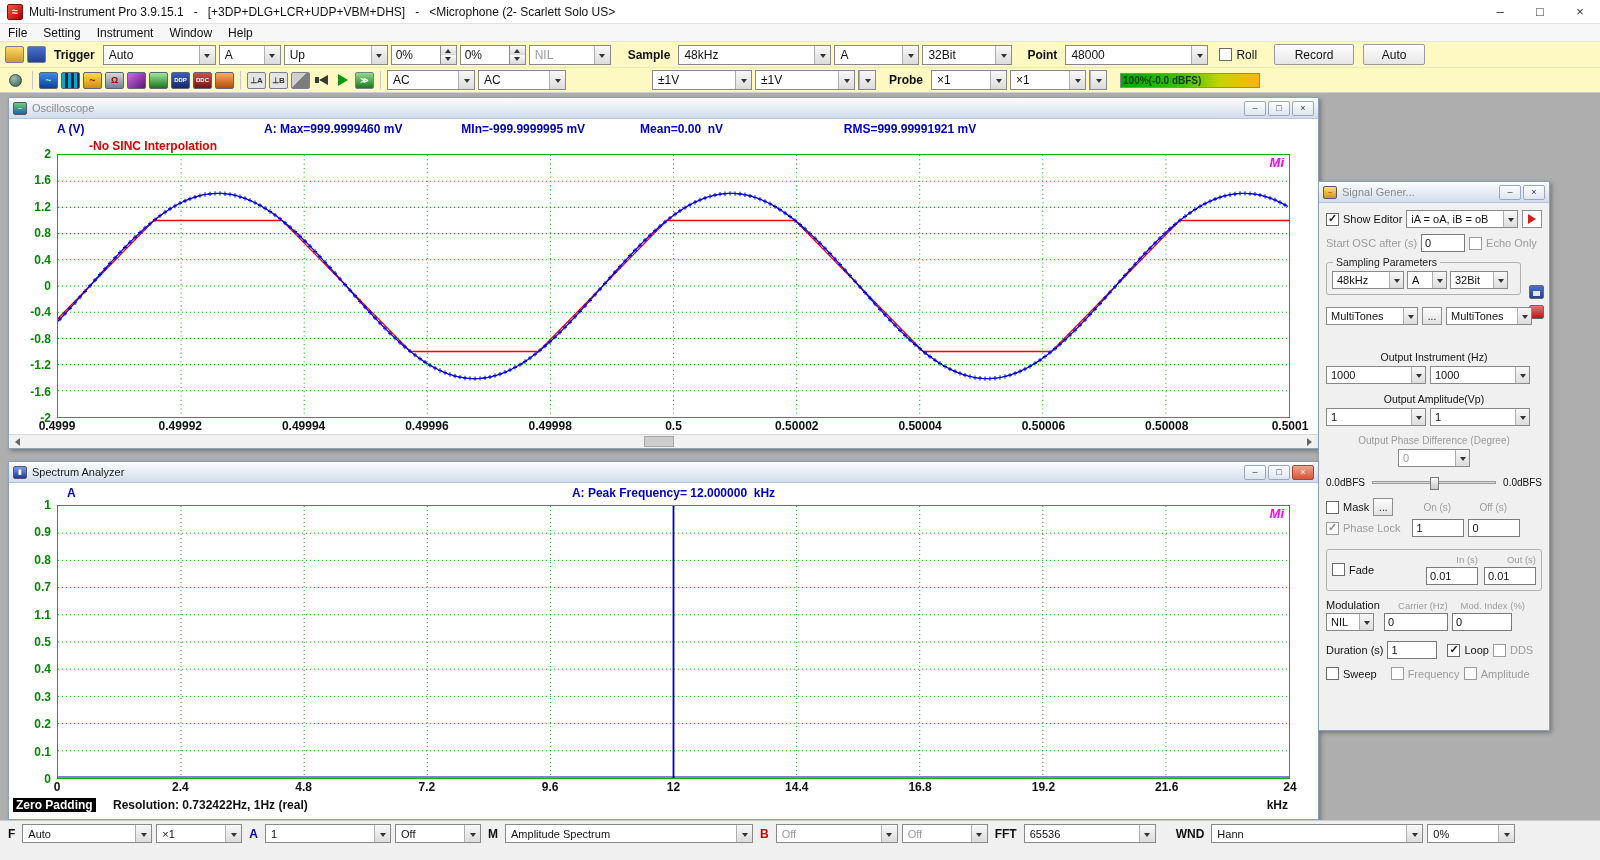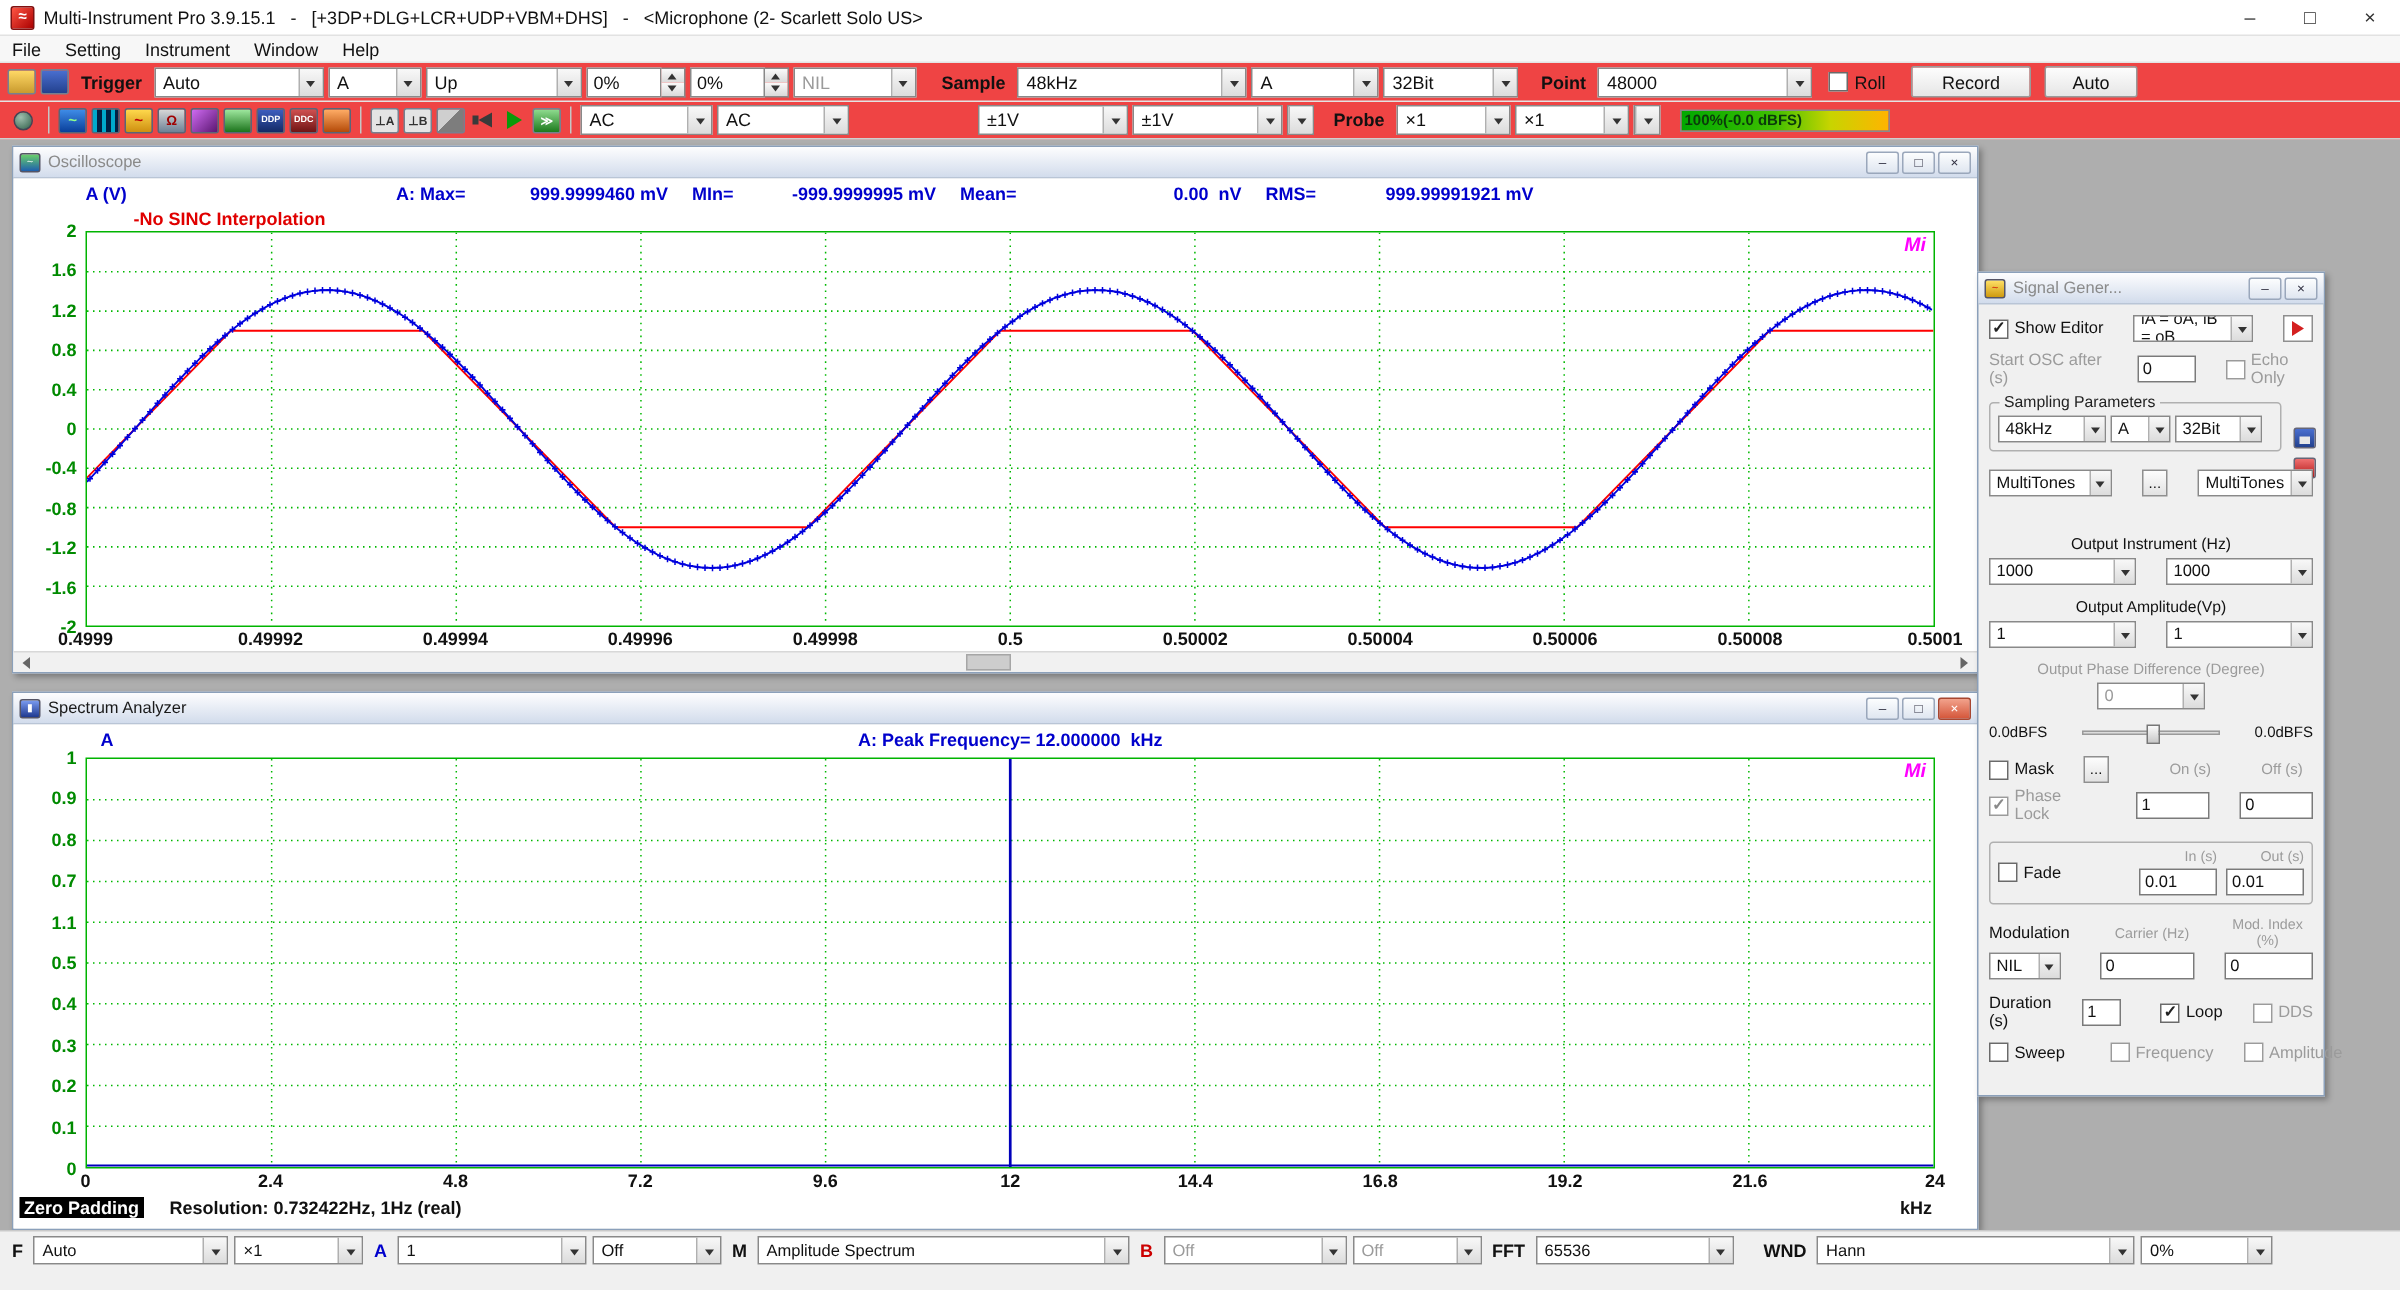--- a/index.html
+++ b/index.html
@@ -13,21 +13,21 @@
   .app-icon { width:16px; height:16px; margin:0 6px 0 7px; background:linear-gradient(135deg,#ff5544,#aa0000); border:1px solid #801010; border-radius:2px; color:#fff; font-size:10px; font-weight:bold; display:flex; align-items:center; justify-content:center; }
   .titlebar-title { font-size:12px; color:#111; }
   .mw-controls { margin-left:auto; display:flex; height:100%; }
   .mw-btn { width:40px; height:100%; display:flex; align-items:center; justify-content:center; font-size:13px; color:#333; }
 
   
   .menubar { position:absolute; left:0; top:24px; right:0; height:18px; background:#f7f7f7; display:flex; align-items:stretch; border-bottom:1px solid #e4e4e4; }
   .menu-item { padding:1px 8px 0; display:flex; align-items:center; font-size:12px; }
 
   
-  .toolbar { position:absolute; left:0; right:0; display:flex; align-items:center; gap:3px; background:#ef4444; padding:0 5px; }
+  .toolbar { position:absolute; left:0; right:0; display:flex; align-items:center; gap:3px; background:#fef9c3; padding:0 5px; }
   .tb1 { top:42px; height:26px; border-bottom:1px solid #e3e3e3; }
   .tb2 { top:68px; height:25px; border-bottom:1px solid #cfcfcf; }
   .tb-label { font-weight:bold; margin:0 5px; }
   .sep { width:1px; height:18px; background:#c6c6c6; margin:0 3px; }
 
   .dd { position:relative; height:20px; background:#fff; border:1px solid #898989; display:flex; align-items:center; padding:0 18px 0 5px; font-size:12px; overflow:hidden; }
   .dd .arrow { position:absolute; right:0; top:0; bottom:0; width:16px; background:linear-gradient(#f8f8f8,#dcdcdc); border-left:1px solid #b0b0b0; display:flex; align-items:flex-start; justify-content:center; }
   .dd .arrow::after { content:""; width:0; height:0; border:3.5px solid transparent; border-top:4.5px solid #333; margin-top:8px; }
   .dd.disabled { color:#9b9b9b; }
 
@@ -67,21 +67,21 @@
   .sw-icon { width:14px; height:13px; border-radius:2px; border:1px solid #556; font-size:7px; color:#fff; display:flex; align-items:center; justify-content:center; }
   .sw-controls { margin-left:auto; display:flex; gap:2px; }
   .sw-btn { width:22px; height:15px; border:1px solid #9aa7bb; background:linear-gradient(#fcfdfe,#dfe6f0); border-radius:2px; display:flex; align-items:center; justify-content:center; font-size:9px; color:#334; }
   .sw-btn.close-red { background:linear-gradient(#f2a28c,#d4563a); border-color:#a84630; color:#fff; }
 
   .chart-content { flex:1; background:#fff; display:flex; flex-direction:column; position:relative; min-height:0; }
   .chart-header { height:20px; flex:none; position:relative; font-weight:bold; color:#0000cc; }
   .chan-label { position:absolute; left:48px; top:3px; }
   .osc-stats { position:absolute; left:255px; top:3px; display:flex; }
   .osc-stats .lbl { margin-left:16px; }
-  .osc-stats .val { display:inline-block; text-align:right; white-space:pre; } .w135 { width:135px; } .w150 { width:150px; } .w145 { width:145px; }
+  .osc-stats .val { display:inline-block; text-align:left; white-space:pre; } .w135 { width:135px; } .w150 { width:150px; } .w145 { width:145px; }
   .center-head { position:absolute; left:48px; right:28px; top:3px; text-align:center; }
   .nosinc { height:15px; flex:none; color:#e00000; font-weight:bold; padding-left:80px; font-size:12px; }
 
   .chart-area { flex:1; display:flex; min-height:0; }
   .yaxis { width:48px; flex:none; position:relative; }
   .yaxis span { position:absolute; right:6px; transform:translateY(-50%); color:#008a00; font-weight:bold; font-size:12px; }
   .plot-wrap { flex:1; margin-right:28px; position:relative; border:1px solid #00b400; }
   .plot-wrap svg { position:absolute; inset:0; width:100%; height:100%; display:block; }
   .mi-logo { position:absolute; top:0px; right:5px; color:#ff00ff; font-weight:bold; font-style:italic; font-size:13px; }
 
@@ -96,21 +96,21 @@
   .hscroll { height:14px; flex:none; background:#f1f1f1; border-top:1px solid #d8d8d8; display:flex; }
   .hs-btn { width:16px; display:flex; align-items:center; justify-content:center; }
   .hs-btn.left::after { content:""; border:4px solid transparent; border-right:5px solid #666; margin-right:3px; }
   .hs-btn.right::after { content:""; border:4px solid transparent; border-left:5px solid #666; margin-left:3px; }
   .hs-track { flex:1; position:relative; }
   .hs-thumb { position:absolute; left:48.5%; width:30px; top:1px; bottom:1px; background:#cdcdcd; border:1px solid #a6a6a6; }
 
   
   .sg { font-size:11px; }
   .sg-body { flex:1; padding:3px 0; position:relative; }
-  .sg-row { display:flex; align-items:center; gap:20px; padding:0 7px; margin-top:6px; }
+  .sg-row { display:flex; align-items:center; gap:4px; padding:0 7px; margin-top:6px; }
   .gray-t { color:#9b9b9b; }
   .txt { height:18px; background:#fff; border:1px solid #7a7a7a; padding:0 3px; display:flex; align-items:center; font-size:11px; }
   .sg .dd { height:18px; font-size:11px; padding:0 16px 0 4px; }
   .sg .dd .arrow { width:14px; } .sg .dd .arrow::after { margin-top:7px; }
   .dots-btn { width:20px; height:18px; background:linear-gradient(#fdfdfd,#e2e2e2); border:1px solid #8f8f8f; display:flex; align-items:center; justify-content:center; font-size:10px; }
   .grp { border:1px solid #b0b0b0; border-radius:3px; margin:10px 7px 0; padding:8px 5px 5px; position:relative; }
   .grp-legend { position:absolute; top:-7px; left:6px; background:#f0f0f0; padding:0 3px; font-size:10.5px; color:#222; }
   .center-label { text-align:center; margin-top:9px; font-size:10.5px; }
   .slider-track { flex:1; height:3px; background:#dcdcdc; border:1px solid #9a9a9a; position:relative; margin:0 3px; }
   .slider-thumb { position:absolute; left:47%; top:-5px; width:9px; height:13px; background:linear-gradient(#fafafa,#c8c8c8); border:1px solid #777; }

